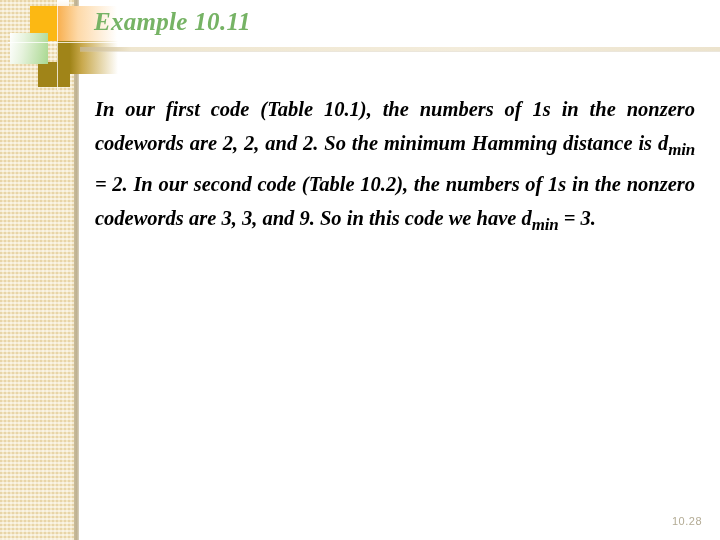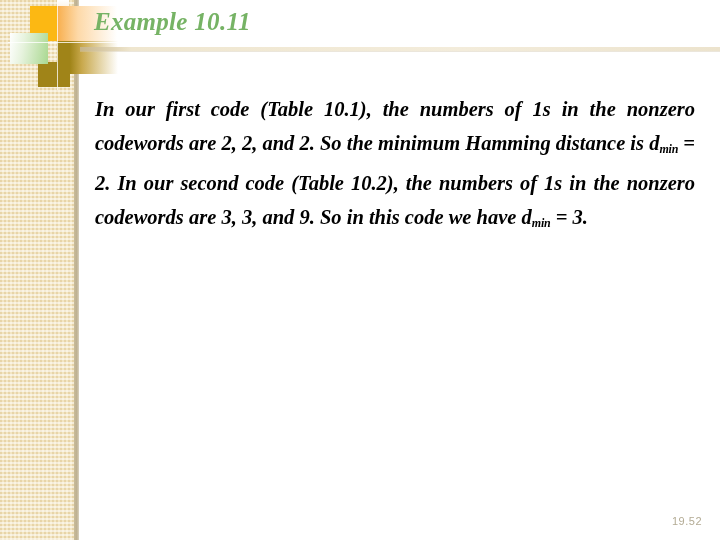--- a/index.html
+++ b/index.html
@@ -136,21 +136,21 @@
     font-family: "Liberation Serif", serif;
     font-size: 20.5px;
     font-weight: bold;
     font-style: italic;
     color: #000000;
     line-height: 34px;
     text-align: justify;
     text-justify: inter-word;
   }
   .body-text .sub {
-    font-size: 12px;
+    font-size: 17px;
     font-weight: bold;
     font-style: italic;
     vertical-align: -0.28em;
     letter-spacing: -0.2px;
   }
 
   
   .page-number {
     position: absolute;
     right: 18px;
@@ -179,15 +179,15 @@
   <div class="deco-crosshair-v"></div>
   <div class="deco-crosshair-h"></div>
 
   <div class="title">Example 10.11</div>
 
   <div class="title-rule"></div>
   <div class="title-rule-shadow"></div>
 
   <div class="body-text"><span>In our first code (Table 10.1), the numbers of 1s in the nonzero codewords are 2, 2, and 2. So the minimum Hamming distance is d</span><span class="sub">min</span><span> = 2. In our second code (Table 10.2), the numbers of 1s in the nonzero codewords are 3, 3, and 9. So in this code we have d</span><span class="sub">min</span><span> = 3.</span></div>
 
-  <div class="page-number">19.52</div>
+  <div class="page-number">10.28</div>
 
 </div>
 
 </body></html>

